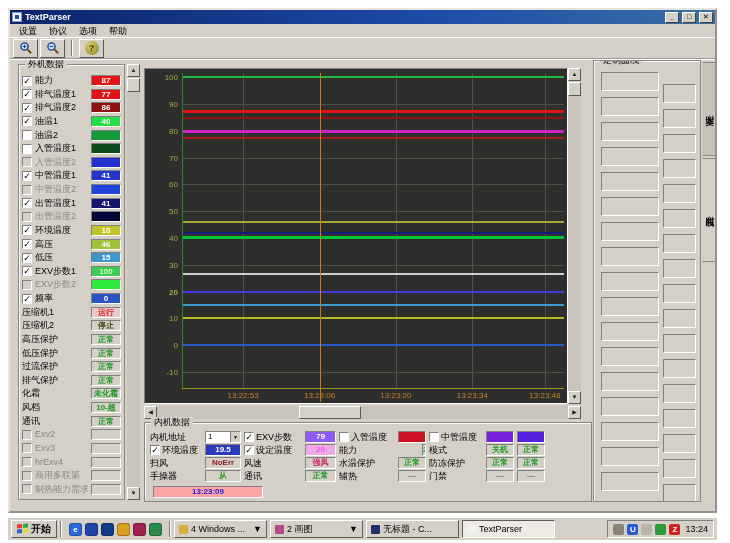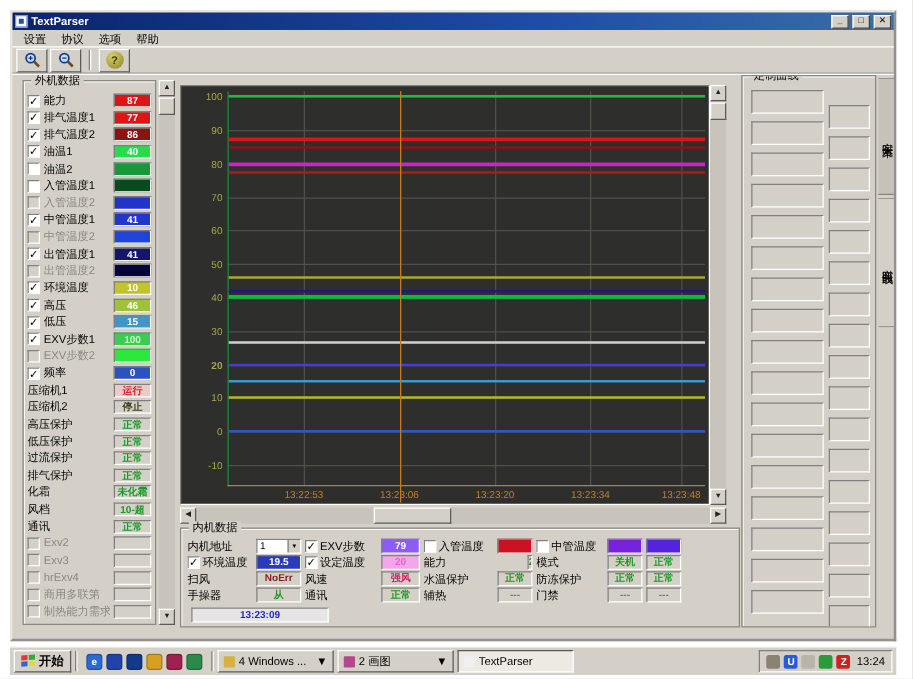--- a/index.html
+++ b/index.html
@@ -88,21 +88,21 @@
   .i-col { display:flex; flex-direction:column; gap:1px; }
   .i-lrow { height:12px; display:flex; align-items:center; gap:2px; font-size:9px; white-space:nowrap; overflow:hidden; }
   .i-vrow { height:12px; border:1px solid; border-color:#808080 #fff #fff #808080;
             background:#d4d0c8; font-size:8px; font-weight:bold; text-align:center; line-height:10px;
             white-space:nowrap; overflow:hidden; }
   .i-drop { height:12px; display:flex; border:1px solid; border-color:#808080 #fff #fff #808080; background:#fff; }
   .i-drop .val { flex:1; font-size:8px; line-height:10px; padding-left:2px; text-align:left; }
   .i-drop .btn { width:10px; background:#d4d0c8; border-left:1px solid #808080; font-size:5px;
                  line-height:10px; text-align:center; }
   .i-time { position:absolute; left:8px; bottom:3px; width:110px; height:12px; border:1px solid;
-            border-color:#808080 #fff #fff #808080; background:#e5e5e5; color:#2222cc;
+            border-color:#808080 #fff #fff #808080; background:#fca5a5; color:#2222cc;
             font-size:8px; font-weight:bold; text-align:center; line-height:10px; }
 
   
   .custom { left:583px; top:0px; width:108px; height:442px; overflow:hidden; }
   .c-field { position:absolute; height:19px; border:1px solid; border-color:#808080 #fff #fff #808080; background:#d4d0c8; }
 
   
   .side-tab { position:absolute; left:692px; width:15px; background:#d4d0c8;
               border:1px solid #88867a; border-left:1px solid #d4d0c8; border-radius:0 3px 3px 0;
               writing-mode:vertical-rl; font-size:9px; display:flex; align-items:center;
@@ -586,20 +586,24 @@
       <span class="task-btn">
         <span class="task-icon" style="background: rgb(216, 176, 64);"></span>
         <span class="task-lbl">4 Windows ...</span>
         <span>▼</span>
       </span>
       <span class="task-btn">
         <span class="task-icon" style="background: rgb(176, 74, 138);"></span>
         <span class="task-lbl">2 画图</span>
         <span>▼</span>
       </span>
+      <span class="task-btn">
+        <span class="task-icon" style="background: rgb(34, 48, 106);"></span>
+        <span class="task-lbl">无标题 - C...</span>
+      </span>
       <span class="task-btn active">
         <span class="task-icon" style="background: rgb(240, 240, 240);"></span>
         <span class="task-lbl">TextParser</span>
       </span>
     </span>
   <span class="tray">
     <span id="trayIcons" style="display:flex;gap:3px;align-items:center;">
         <span class="tray-icon" style="background: rgb(138, 130, 114);"></span>
         <span class="tray-icon" style="background: rgb(42, 90, 216);">U</span>
         <span class="tray-icon" style="background: rgb(184, 180, 168);"></span>

